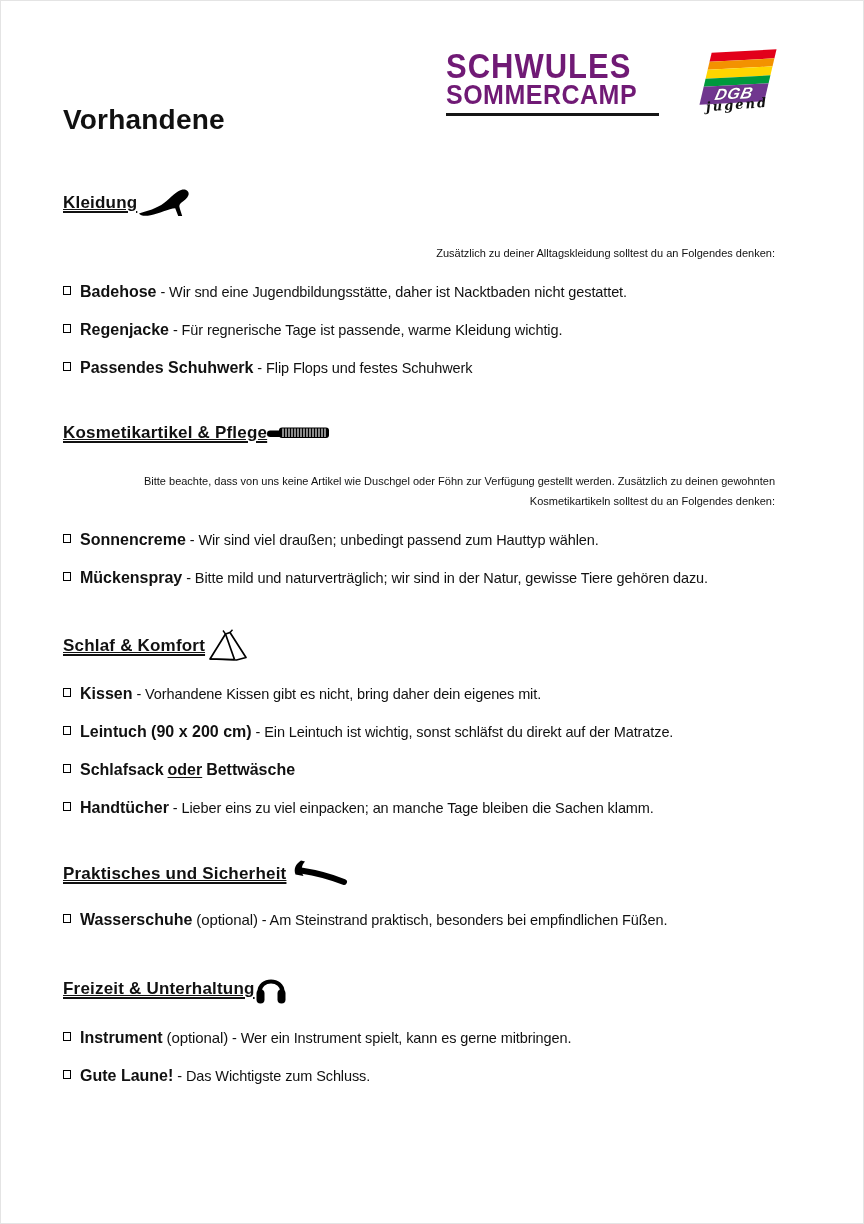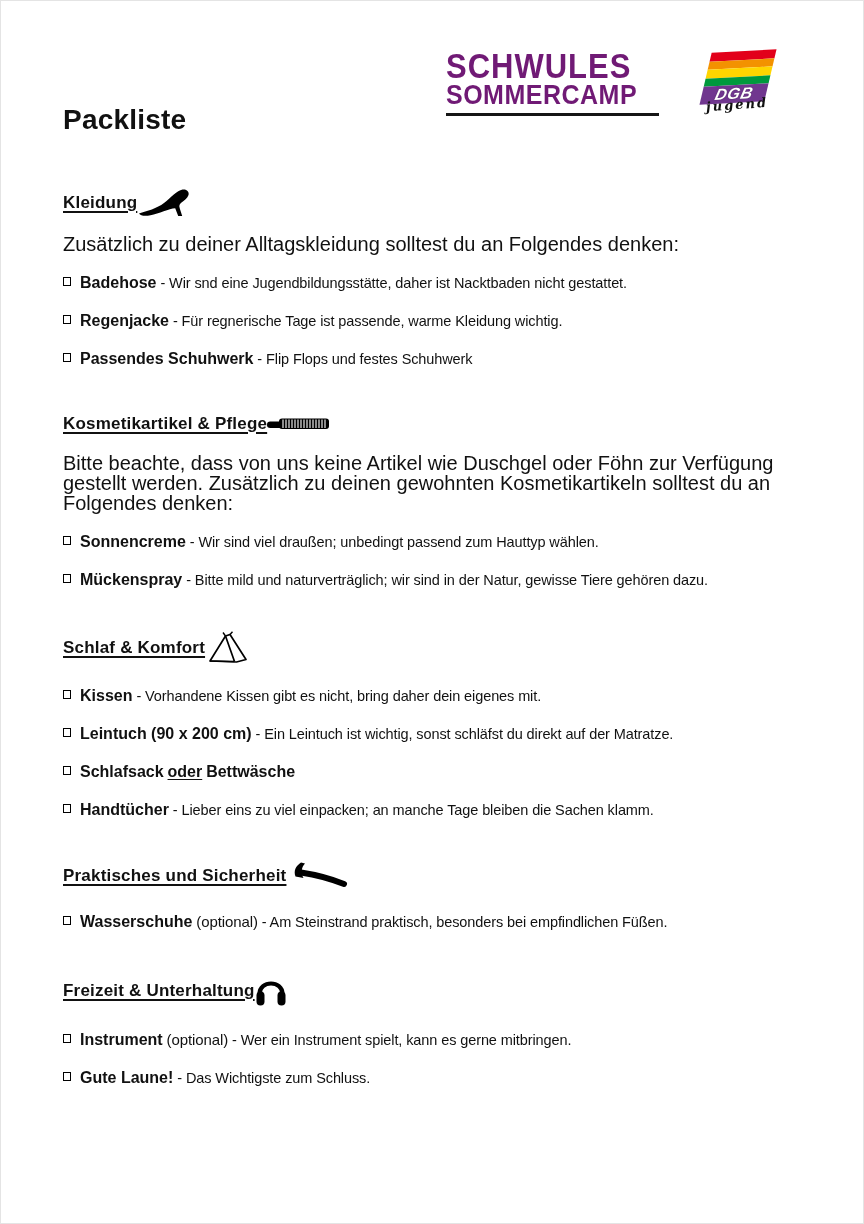--- a/index.html
+++ b/index.html
@@ -46,28 +46,28 @@
     font-family: "DejaVu Serif", serif; font-style: italic; font-weight: bold;
     font-size: 13px; letter-spacing: 2px; transform: rotate(-4deg);
   }
 
   .page-title { position: absolute; left: 62px; top: 103px; font-size: 28px; font-weight: bold; letter-spacing: 0.2px; }
 
   
   .content { position: absolute; left: 62px; top: 178px; width: 788px; }
   .section { margin-top: 42px; }
   .section:first-child { margin-top: 8px; }
-  .section-title-row { display: flex; align-items: center; min-height: 28px; }
+  .section-title-row { display: flex; align-items: center; min-height: 28px; text-decoration: underline; }
   .section-title {
     font-size: 17px; font-weight: bold;
     text-decoration: underline; text-decoration-thickness: 1.5px; text-underline-offset: 3px;
     letter-spacing: 0.2px; white-space: nowrap;
   }
   .section-icon { flex: 0 0 auto; display: block; }
-  .intro { margin-top: 15px; font-size: 20px; line-height: 20px; max-width: 712px; }
+  .intro { margin-top: 24px; font-size: 11px; line-height: 20px; max-width: 712px; text-align: right; }
   .item { margin-top: 20px; font-size: 14.5px; line-height: 18px; letter-spacing: -0.1px; }
   .item:first-of-type { margin-top: 22px; }
   .cbx {
     display: inline-block; width: 8px; height: 9px;
     border: 1.5px solid #000; margin-right: 9px; vertical-align: 2px;
   }
   .item b { font-size: 16px; letter-spacing: 0; }
   .item .qual { font-size: 15px; }
   .item .u { text-decoration: underline; text-underline-offset: 2px; }
 </style>
@@ -86,21 +86,21 @@
     <div class="s" style="background:#f39200;"></div>
     <div class="s" style="background:#ffd500;"></div>
     <div class="s" style="background:#00993d;"></div>
     <div class="s5" style="background:#70368f;">
       <span class="dgb-text">DGB</span>
     </div>
   </div>
   <div class="dgb-script">jugend</div>
 </div>
 
-<h1 class="page-title">Packliste</h1>
+<h1 class="page-title">Vorhandene</h1>
 
 <div class="content">
 
   <div class="section">
     <div class="section-title-row">
       <span class="section-title">Kleidung</span>
       <svg class="section-icon" width="56" height="32" viewBox="0 0 56 32">
         <path fill="#000" d="M2 26.5 C10 24 20 21.5 27 16 C34 10.5 40 3.5 45.5 2.5 C49.5 1.8 52.5 4.5 51.5 8 C50.6 11 47 13.5 44.5 15.5 C42.5 17.2 41.8 18.5 42.8 21.5 L45.2 29 L41.2 29 L38.2 21.2 C32 21.5 22 26.5 13.5 28.3 C7.5 29.5 3.5 28.7 2 26.5 Z"></path>
       </svg>
     </div>

